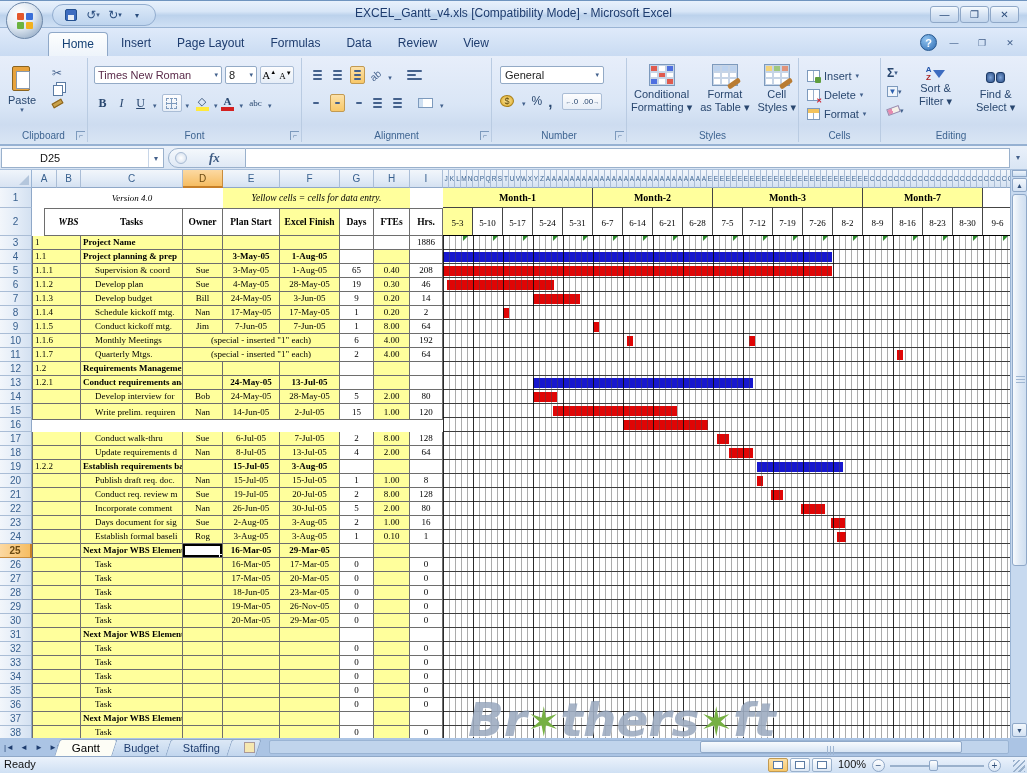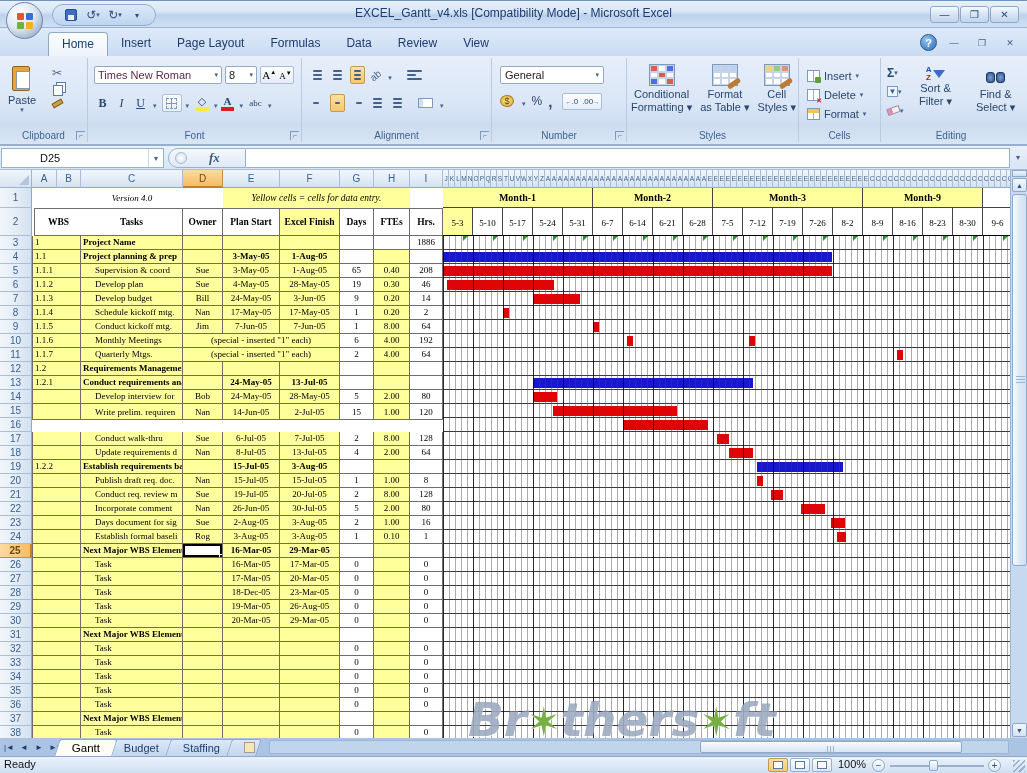--- a/index.html
+++ b/index.html
@@ -691,21 +691,21 @@
       <div class="rhcell" style="height: 14px;">36</div>
       <div class="rhcell" style="height: 14px;">37</div>
       <div class="rhcell" style="height: 14px;">38</div>
     </div>
   <div class="sheetarea" id="sheetarea">
       <div class="r1" style="top: 0px; height: 20px;">
         <div class="cell white ctr" style="position: absolute; left: 49px; width: 102px; height: 20px; font-style: italic; border: none; line-height: 20px;">Version 4.0</div>
         <div class="cell yellow ctr" style="position: absolute; left: 191px; width: 187px; height: 20px; font-style: italic; border: none; line-height: 20px; font-size: 9.5px;">Yellow cells = cells for data entry.</div>
       </div>
       <div class="r2" style="top: 20px; height: 28px;">
-        <div class="cell b ctr white" style="position: absolute; left: 2px; width: 49px; height: 28px; display: flex; align-items: center; justify-content: center; white-space: normal; line-height: 11px; font-size: 9.5px; border-top: 1px solid rgb(110, 110, 110); border-left: 1px solid rgb(110, 110, 110);">WBS</div>
+        <div class="cell b ctr white" style="position: absolute; left: 12px; width: 49px; height: 28px; display: flex; align-items: center; justify-content: center; white-space: normal; line-height: 11px; font-size: 9.5px; border-top: 1px solid rgb(110, 110, 110); border-left: 1px solid rgb(110, 110, 110); font-style: italic;">WBS</div>
         <div class="cell b ctr white" style="position: absolute; left: 49px; width: 102px; height: 28px; display: flex; align-items: center; justify-content: center; white-space: normal; line-height: 11px; font-size: 9.5px; border-top: 1px solid rgb(110, 110, 110);">Tasks</div>
         <div class="cell b ctr white" style="position: absolute; left: 151px; width: 40px; height: 28px; display: flex; align-items: center; justify-content: center; white-space: normal; line-height: 11px; font-size: 9.5px; border-top: 1px solid rgb(110, 110, 110);">Owner</div>
         <div class="cell b ctr white" style="position: absolute; left: 191px; width: 57px; height: 28px; display: flex; align-items: center; justify-content: center; white-space: normal; line-height: 11px; font-size: 9.5px; border-top: 1px solid rgb(110, 110, 110);">Plan Start</div>
         <div class="cell b ctr yellow" style="position: absolute; left: 248px; width: 60px; height: 28px; display: flex; align-items: center; justify-content: center; white-space: normal; line-height: 11px; font-size: 9.5px; border-top: 1px solid rgb(110, 110, 110);">Excel Finish</div>
         <div class="cell b ctr white" style="position: absolute; left: 308px; width: 34px; height: 28px; display: flex; align-items: center; justify-content: center; white-space: normal; line-height: 11px; font-size: 9.5px; border-top: 1px solid rgb(110, 110, 110);">Days</div>
         <div class="cell b ctr white" style="position: absolute; left: 342px; width: 36px; height: 28px; display: flex; align-items: center; justify-content: center; white-space: normal; line-height: 11px; font-size: 9.5px; border-top: 1px solid rgb(110, 110, 110);">FTEs</div>
         <div class="cell b ctr white" style="position: absolute; left: 378px; width: 33px; height: 28px; display: flex; align-items: center; justify-content: center; white-space: normal; line-height: 11px; font-size: 9.5px; border-top: 1px solid rgb(110, 110, 110);">Hrs.</div>
       </div>
       <div class="srow" style="top: 48px;">
         <div class="cell yellow" style="width: 49px; border-left: 1px solid rgb(110, 110, 110);">1</div>
@@ -952,32 +952,32 @@
         <div class="cell yellow ctr" style="width: 57px;">17-Mar-05</div>
         <div class="cell yellow ctr" style="width: 60px;">20-Mar-05</div>
         <div class="cell white ctr" style="width: 34px;">0</div>
         <div class="cell yellow ctr" style="width: 36px;"></div>
         <div class="cell white ctr" style="width: 33px;">0</div>
       </div>
       <div class="srow" style="top: 398px;">
         <div class="cell yellow" style="width: 49px; border-left: 1px solid rgb(110, 110, 110);"></div>
         <div class="cell yellow  ind" style="width: 102px;">Task</div>
         <div class="cell yellow ctr" style="width: 40px;"></div>
-        <div class="cell yellow ctr" style="width: 57px;">18-Dec-05</div>
+        <div class="cell yellow ctr" style="width: 57px;">18-Jun-05</div>
         <div class="cell yellow ctr" style="width: 60px;">23-Mar-05</div>
         <div class="cell white ctr" style="width: 34px;">0</div>
         <div class="cell yellow ctr" style="width: 36px;"></div>
         <div class="cell white ctr" style="width: 33px;">0</div>
       </div>
       <div class="srow" style="top: 412px;">
         <div class="cell yellow" style="width: 49px; border-left: 1px solid rgb(110, 110, 110);"></div>
         <div class="cell yellow  ind" style="width: 102px;">Task</div>
         <div class="cell yellow ctr" style="width: 40px;"></div>
         <div class="cell yellow ctr" style="width: 57px;">19-Mar-05</div>
-        <div class="cell yellow ctr" style="width: 60px;">26-Aug-05</div>
+        <div class="cell yellow ctr" style="width: 60px;">26-Nov-05</div>
         <div class="cell white ctr" style="width: 34px;">0</div>
         <div class="cell yellow ctr" style="width: 36px;"></div>
         <div class="cell white ctr" style="width: 33px;">0</div>
       </div>
       <div class="srow" style="top: 426px;">
         <div class="cell yellow" style="width: 49px; border-left: 1px solid rgb(110, 110, 110);"></div>
         <div class="cell yellow  ind" style="width: 102px;">Task</div>
         <div class="cell yellow ctr" style="width: 40px;"></div>
         <div class="cell yellow ctr" style="width: 57px;">20-Mar-05</div>
         <div class="cell yellow ctr" style="width: 60px;">29-Mar-05</div>
@@ -1063,21 +1063,21 @@
         <div class="cell yellow ctr" style="width: 60px;"></div>
         <div class="cell white ctr" style="width: 34px;">0</div>
         <div class="cell yellow ctr" style="width: 36px;"></div>
         <div class="cell white ctr" style="width: 33px;">0</div>
       </div>
       <div class="gantt">
         <div class="mrow">
           <div class="mcell" style="width: 150px;">Month-1</div>
           <div class="mcell" style="width: 120px;">Month-2</div>
           <div class="mcell" style="width: 150px;">Month-3</div>
-          <div class="mcell" style="width: 120px;">Month-9</div>
+          <div class="mcell" style="width: 120px;">Month-7</div>
           <div class="mcell" style="width: 30px; background: rgb(255, 255, 255);"></div>
         </div>
         <div class="wrow">
           <div class="wcell first">5-3</div>
           <div class="wcell">5-10</div>
           <div class="wcell">5-17</div>
           <div class="wcell">5-24</div>
           <div class="wcell">5-31</div>
           <div class="wcell">6-7</div>
           <div class="wcell">6-14</div>

